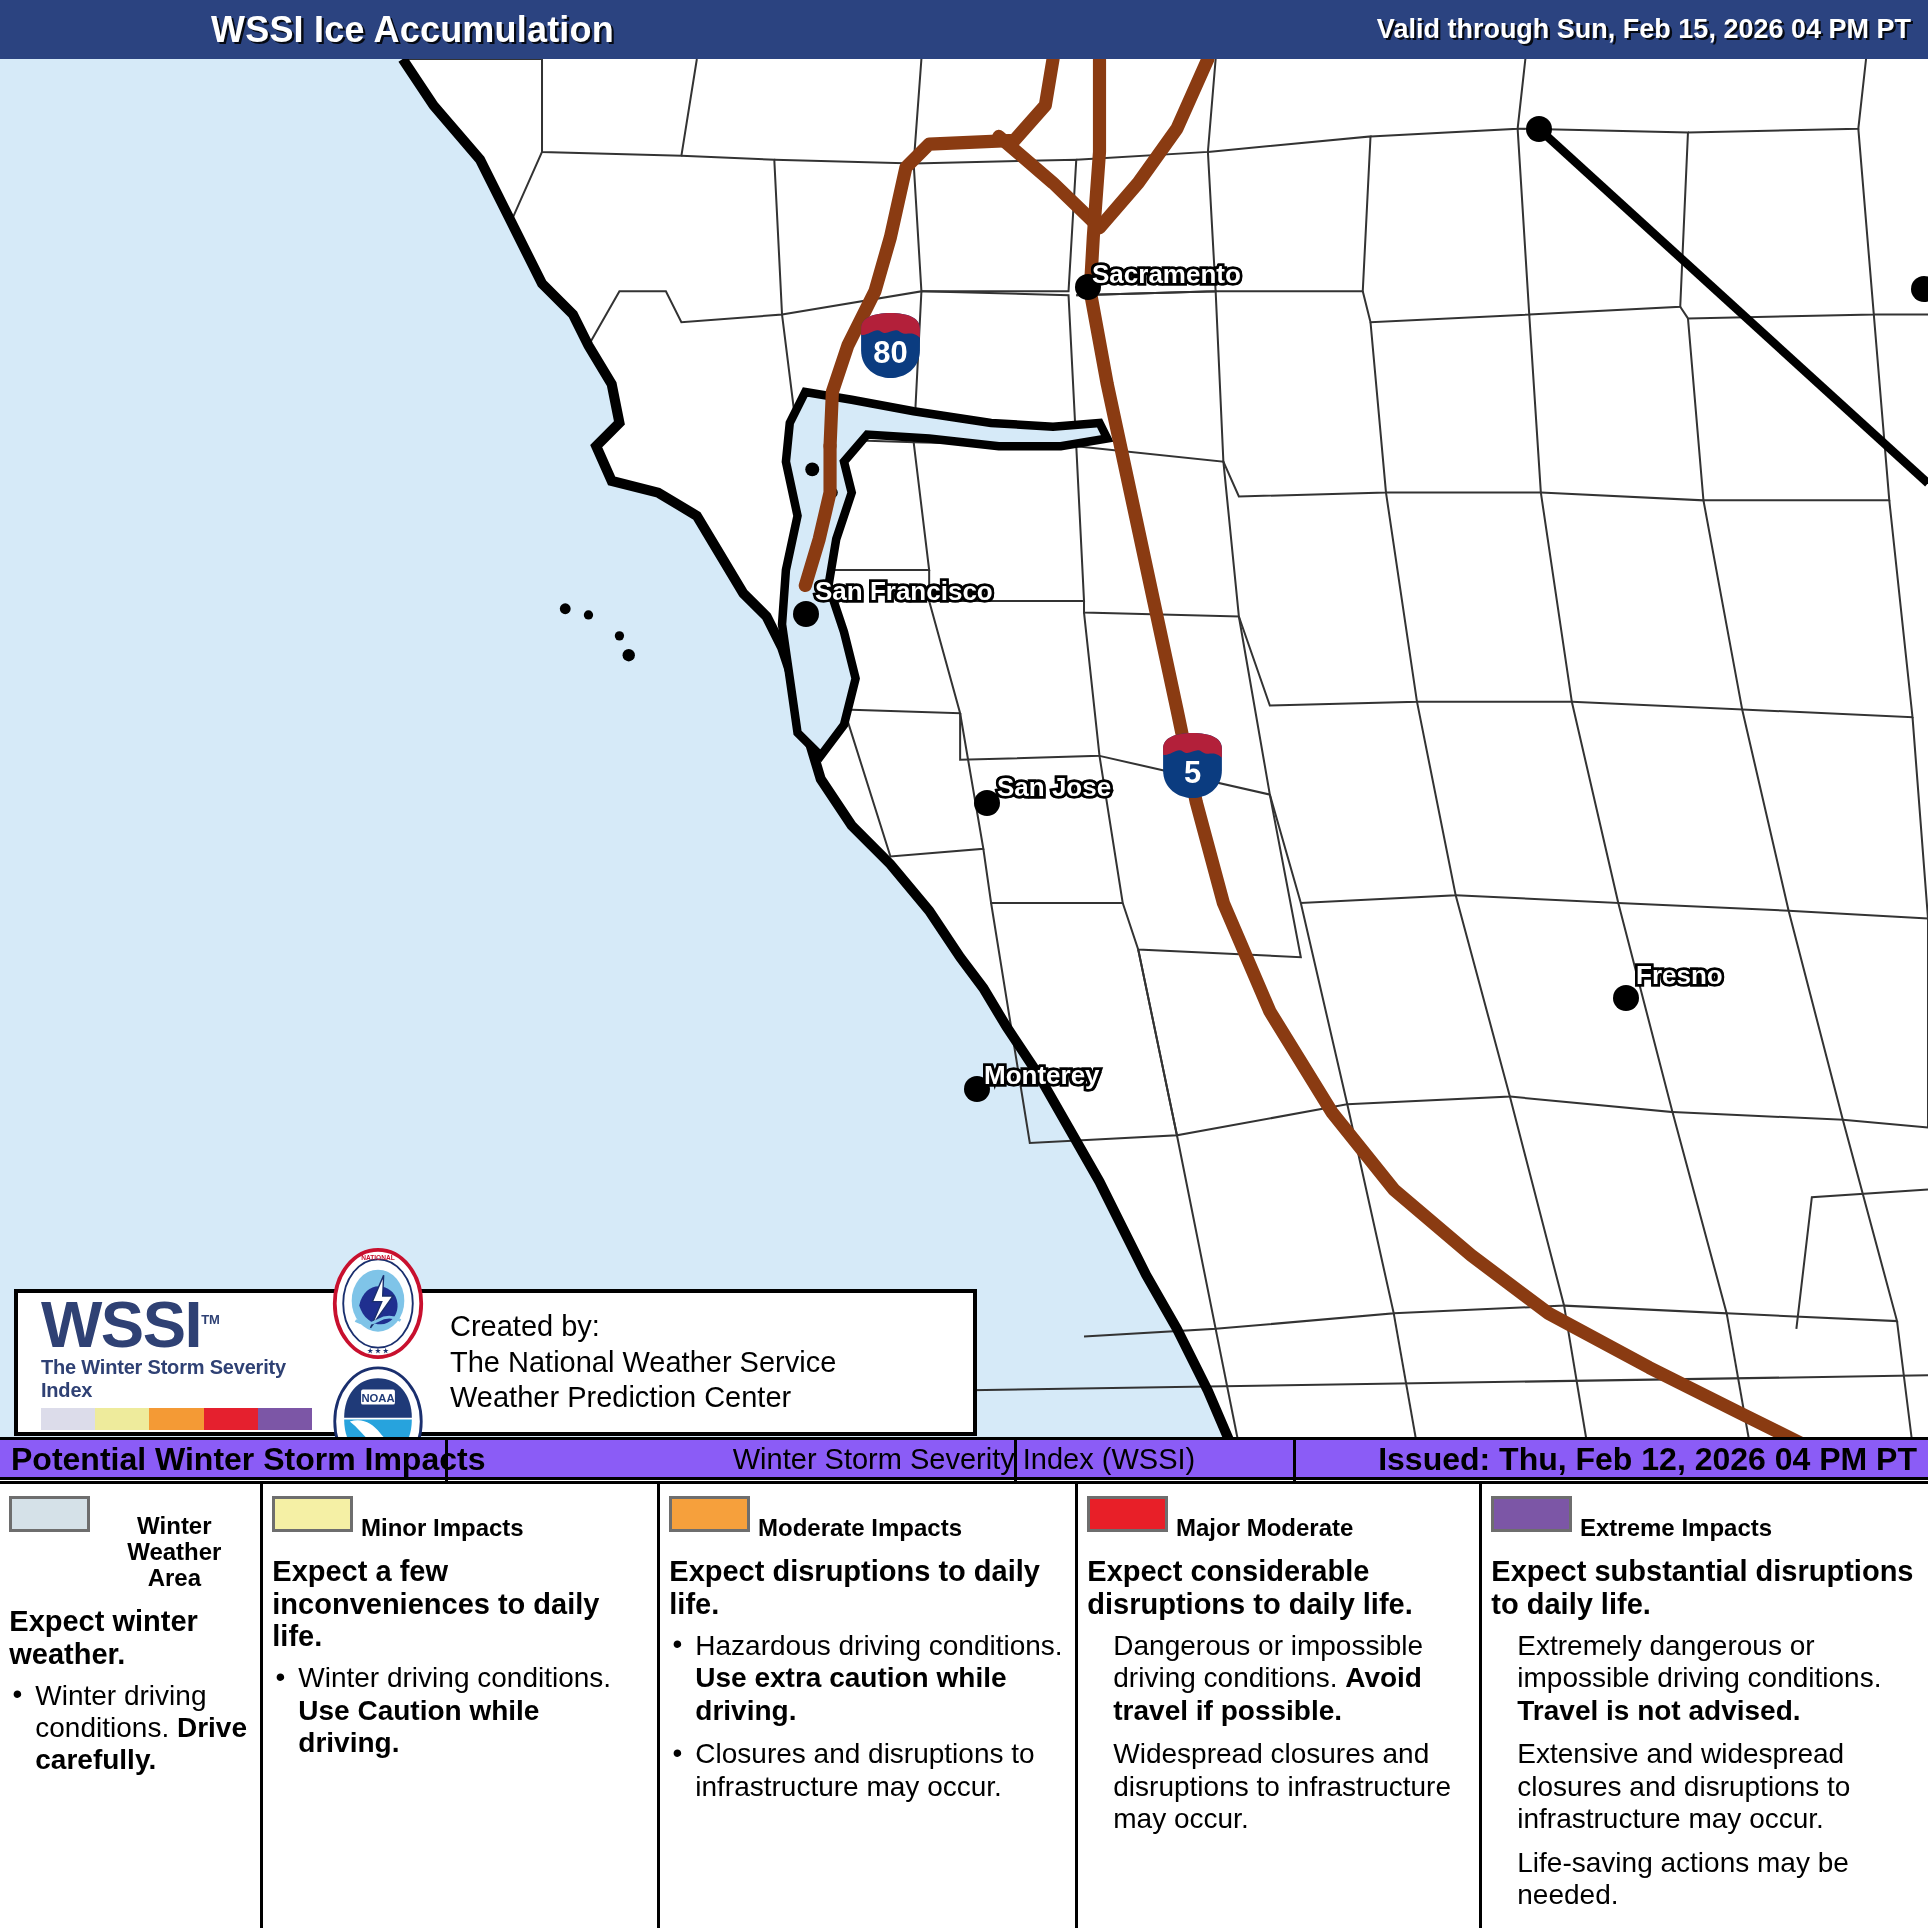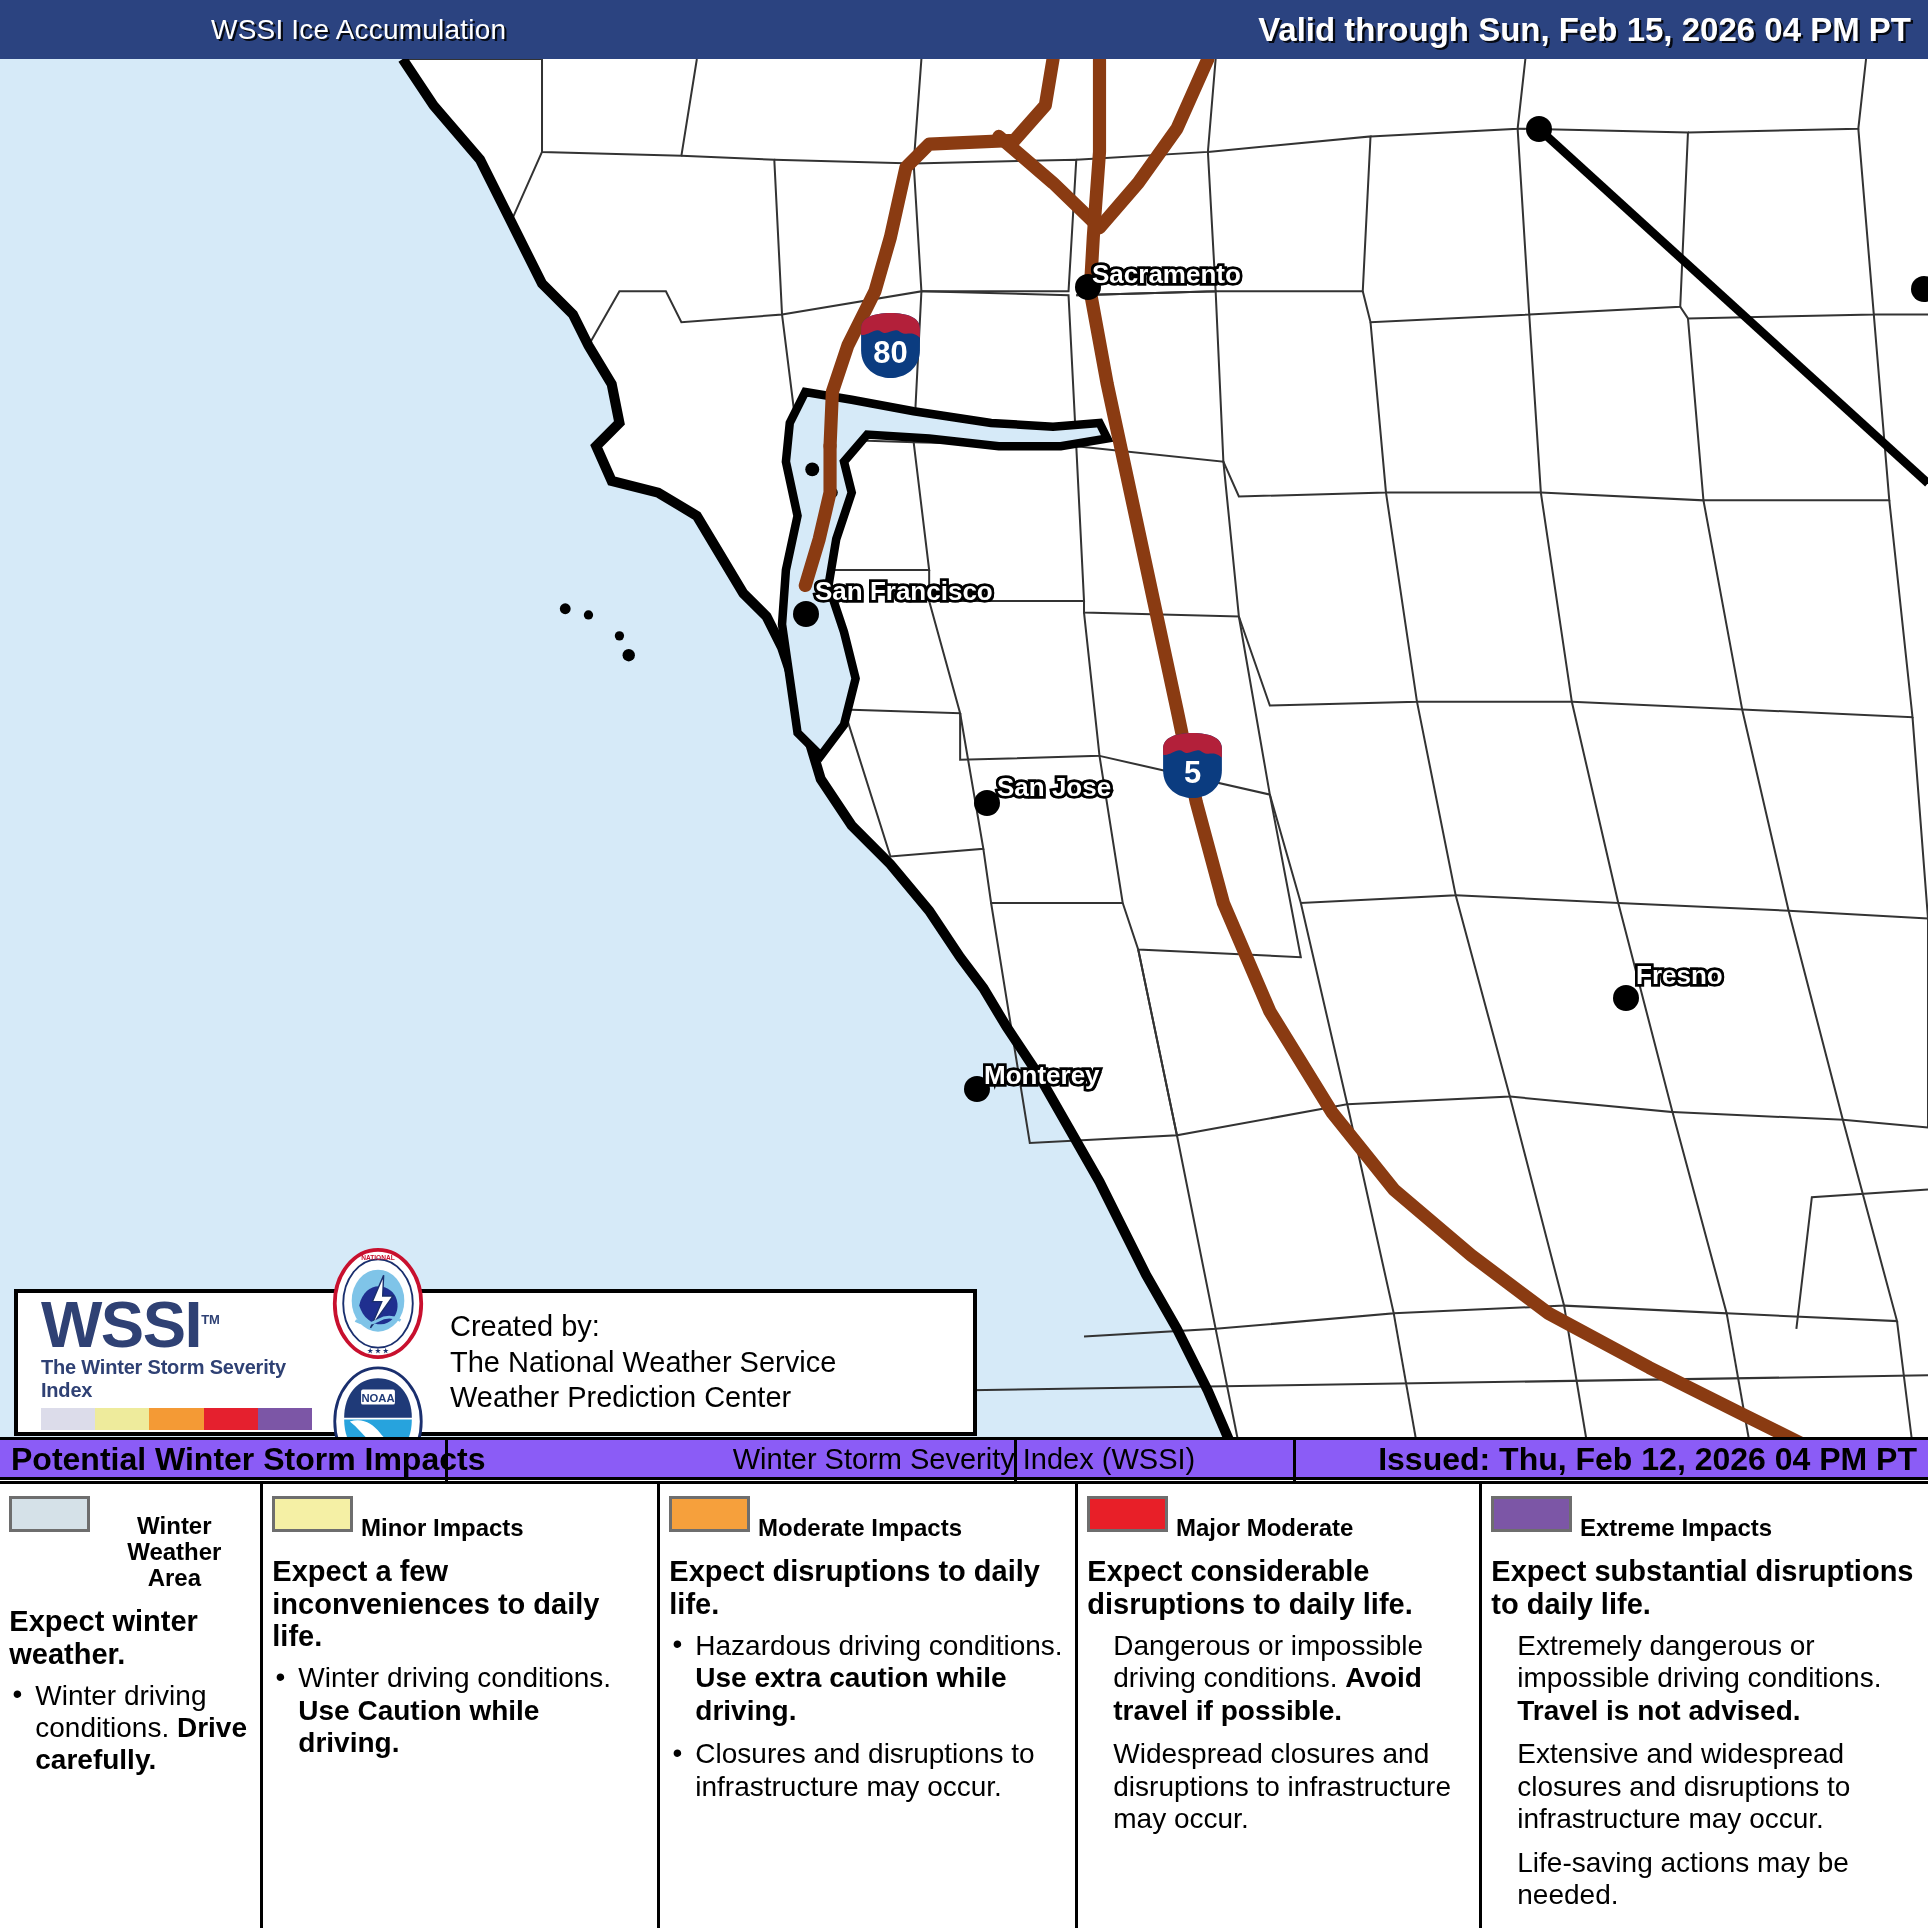--- a/index.html
+++ b/index.html
@@ -12,26 +12,26 @@
   }
   #root{ position:relative; width:1928px; height:1928px; }
 
   
   .header{
     position:absolute; left:0; top:0; width:1928px; height:59px;
     background:#2b4380;
     display:flex; align-items:center; justify-content:space-between;
   }
   .header .title{
-    color:#ffffff; font-weight:normal; font-size:28px; letter-spacing:0.2px;
+    color:#ffffff; font-weight:bold; font-size:36px; letter-spacing:0.2px;
     margin-left:211px;
     text-shadow:2.3px 2.3px 0 rgba(0,0,0,.85);
   }
   .header .valid{
-    color:#ffffff; font-weight:bold; font-size:33px;
+    color:#ffffff; font-weight:bold; font-size:27px;
     margin-right:17px;
     text-shadow:2.3px 2.3px 0 rgba(0,0,0,.85);
   }
 
   
   .map-wrap{
     position:absolute; left:0; top:59px; width:1928px; height:1386px;
     background:#ffffff; overflow:hidden;
   }
   .map-svg{ position:absolute; left:0; top:0; width:1928px; height:1386px; }

